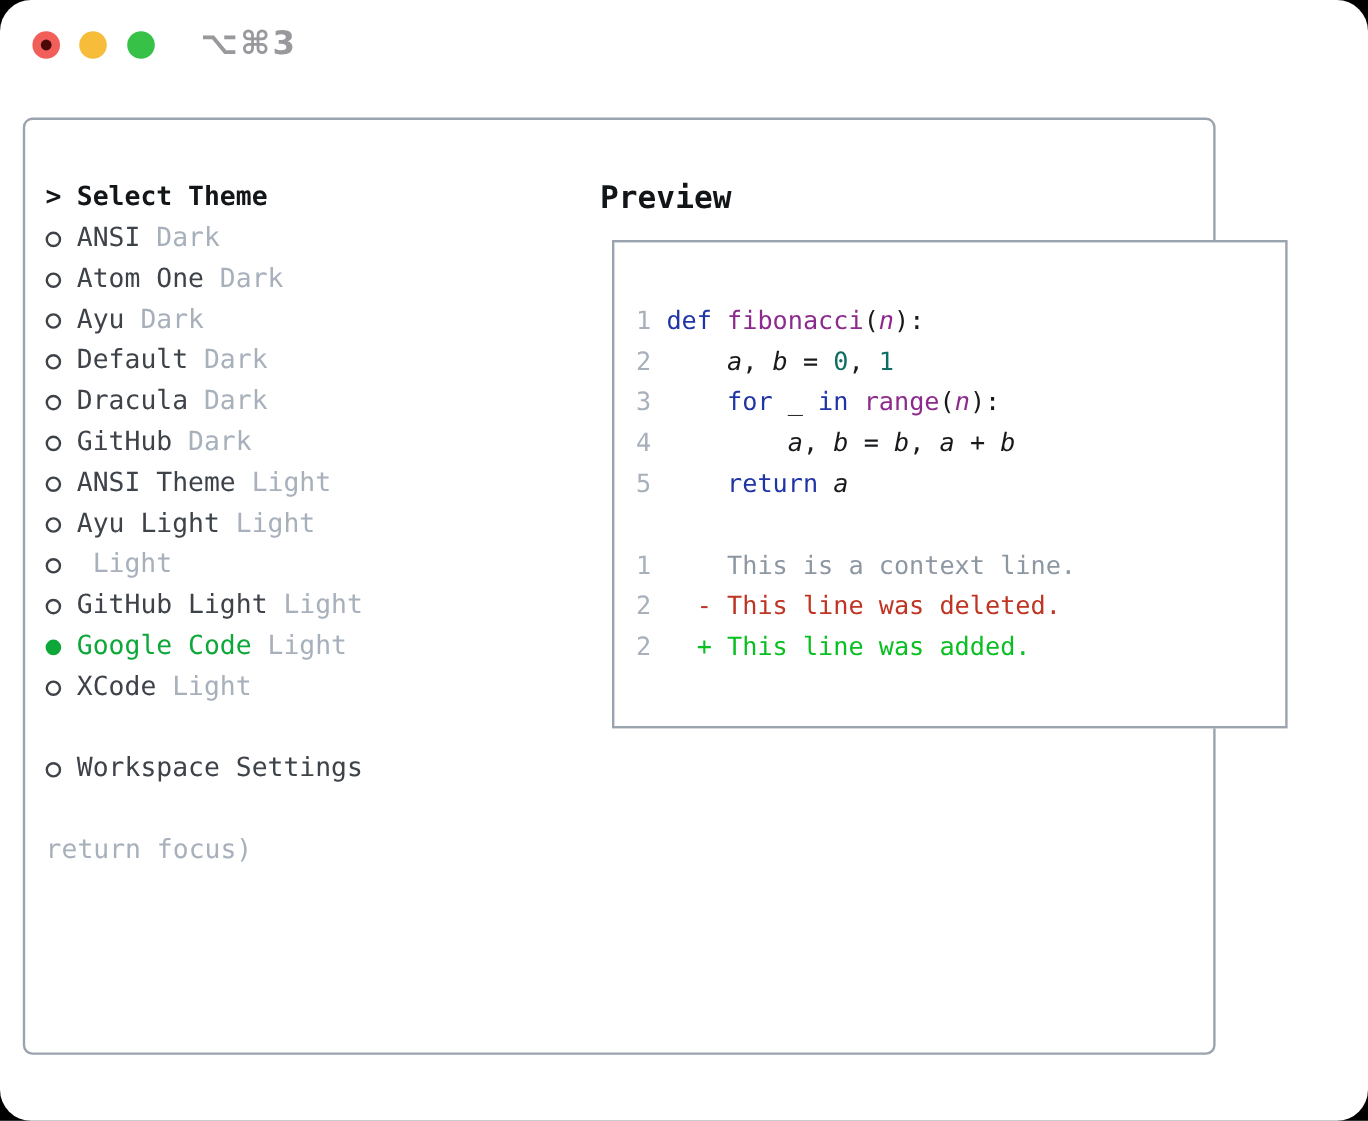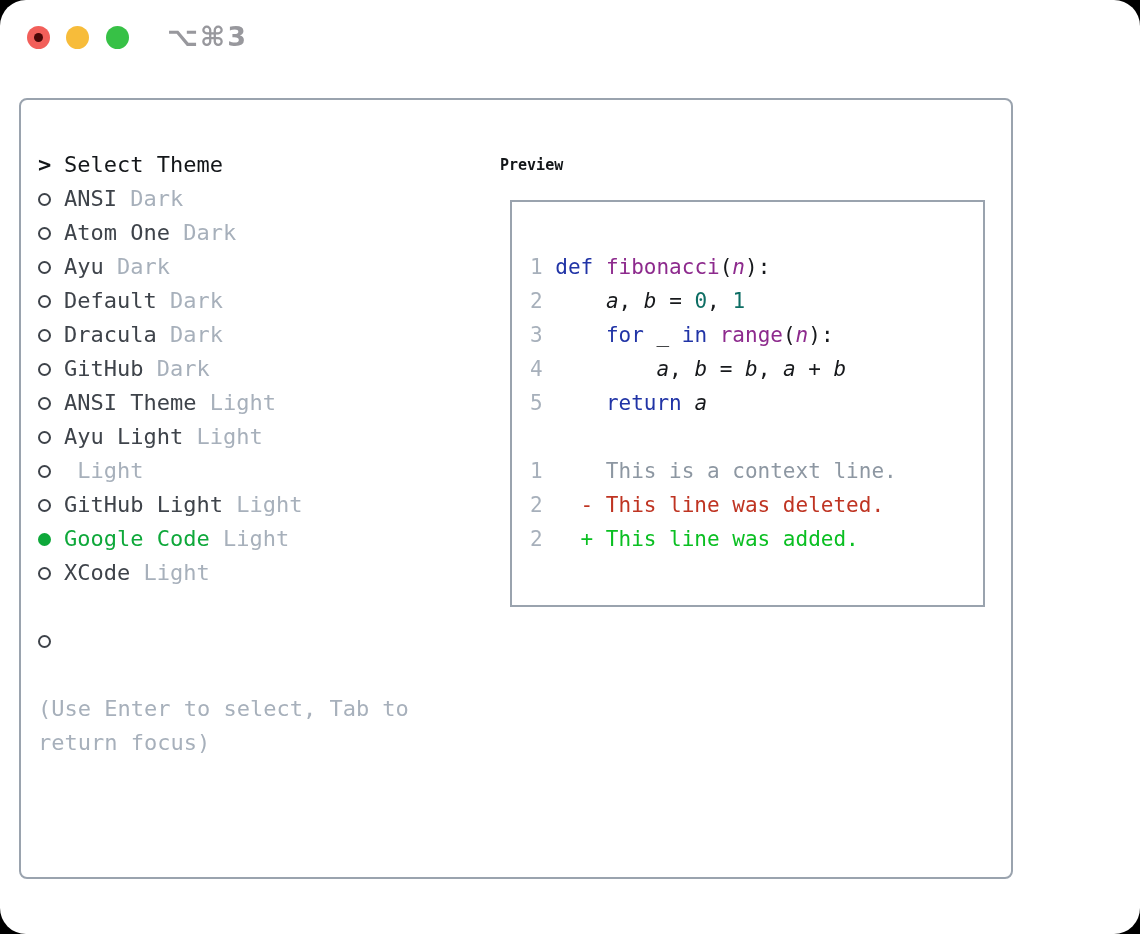--- a/index.html
+++ b/index.html
@@ -40,35 +40,35 @@
   .left-col{
     position:absolute;left:38px;top:148px;
     font-size:22px;line-height:34px;color:var(--text-item);
   }
   .row{display:flex;align-items:center;height:34px;white-space:pre;}
   .row .bullet{width:26px;display:flex;align-items:center;flex:0 0 26px;}
   .gap-row{height:34px;}
   .dot{width:13px;height:13px;border-radius:50%;border:2px solid var(--text-item);box-sizing:border-box;}
   .dot.selected{border-color:var(--accent-green);background:var(--accent-green);}
   .hdr-prefix{font-weight:bold;color:var(--text-primary);}
-  .hdr-label{font-weight:normal;color:var(--text-primary);}
+  .hdr-label{font-weight:bold;color:var(--text-primary);}
   .tname{color:var(--text-item);}
   .tname.sel{color:var(--accent-green);}
   .tvariant{color:var(--text-muted);margin-left:1ch;}
   .apply-label{color:var(--text-primary);}
   .opt-label{color:var(--text-item);}
   .opt-label.sel{color:var(--accent-green);}
   .help{color:var(--text-muted);height:34px;display:flex;align-items:center;white-space:pre;}
   
   .preview-title{
     position:absolute;left:500px;top:148px;height:34px;display:flex;align-items:center;
-    font-size:15px;font-weight:bold;color:var(--text-primary);
+    font-size:26px;font-weight:bold;color:var(--text-primary);
   }
   .preview-box{
-    position:absolute;left:510px;top:200px;width:475px;height:407px;
+    position:absolute;left:510px;top:200px;width:563px;height:407px;
     border:2px solid var(--border);box-sizing:border-box;background:#fff;
   }
   .preview-code{
     position:absolute;left:18px;top:48px;
     font-size:21px;line-height:34px;white-space:pre;color:var(--code-text);
   }
   .pline{height:34px;white-space:pre;}
   .lnum{color:var(--line-number);}
   .seg-p{color:var(--code-text);}
   .seg-k{color:var(--keyword);}
@@ -110,26 +110,25 @@
         <div class="row"><span class="bullet"><span class="dot"></span></span><span class="tvariant">Light</span></div>
         <div class="row"><span class="bullet"><span class="dot"></span></span><span class="tname">GitHub Light</span><span class="tvariant">Light</span></div>
         <div class="row"><span class="bullet"><span class="dot selected"></span></span><span class="tname sel">Google Code</span><span class="tvariant">Light</span></div>
         <div class="row"><span class="bullet"><span class="dot"></span></span><span class="tname">XCode</span><span class="tvariant">Light</span></div>
       </div>
 
     <div class="gap-row"></div>
 
 
     <div id="apply-to-list">
-        <div class="row"><span class="bullet"><span class="dot"></span></span></div>
+        <div class="row"><span class="bullet"><span class="dot"></span></span><span class="opt-label">Workspace Settings</span></div>
       </div>
 
     <div class="gap-row"></div>
 
-    <div class="help">(Use Enter to select, Tab to</div>
     <div class="help">return focus)</div>
   </div>
 
   <div class="preview-title">Preview</div>
 
   <div class="preview-box">
     <div class="preview-code" id="preview-code"><div class="pline"><span class="lnum">1</span><span class="seg-p"> </span><span class="seg-k">def</span><span class="seg-p"> </span><span class="seg-f">fibonacci</span><span class="seg-p">(</span><span class="seg-pv">n</span><span class="seg-p">):</span></div><div class="pline"><span class="lnum">2</span><span class="seg-p">     </span><span class="seg-v">a</span><span class="seg-p">, </span><span class="seg-v">b</span><span class="seg-p"> = </span><span class="seg-n">0</span><span class="seg-p">, </span><span class="seg-n">1</span></div><div class="pline"><span class="lnum">3</span><span class="seg-p">     </span><span class="seg-k">for</span><span class="seg-p"> _ </span><span class="seg-k">in</span><span class="seg-p"> </span><span class="seg-f">range</span><span class="seg-p">(</span><span class="seg-pv">n</span><span class="seg-p">):</span></div><div class="pline"><span class="lnum">4</span><span class="seg-p">         </span><span class="seg-v">a</span><span class="seg-p">, </span><span class="seg-v">b</span><span class="seg-p"> = </span><span class="seg-v">b</span><span class="seg-p">, </span><span class="seg-v">a</span><span class="seg-p"> + </span><span class="seg-v">b</span></div><div class="pline"><span class="lnum">5</span><span class="seg-p">     </span><span class="seg-k">return</span><span class="seg-p"> </span><span class="seg-v">a</span></div><div class="pline"></div><div class="pline"><span class="lnum">1</span><span class="seg-ctx">     This is a context line.</span></div><div class="pline"><span class="lnum">2</span><span class="seg-del">   - This line was deleted.</span></div><div class="pline"><span class="lnum">2</span><span class="seg-add">   + This line was added.</span></div></div>
   </div>
 
 </div>

